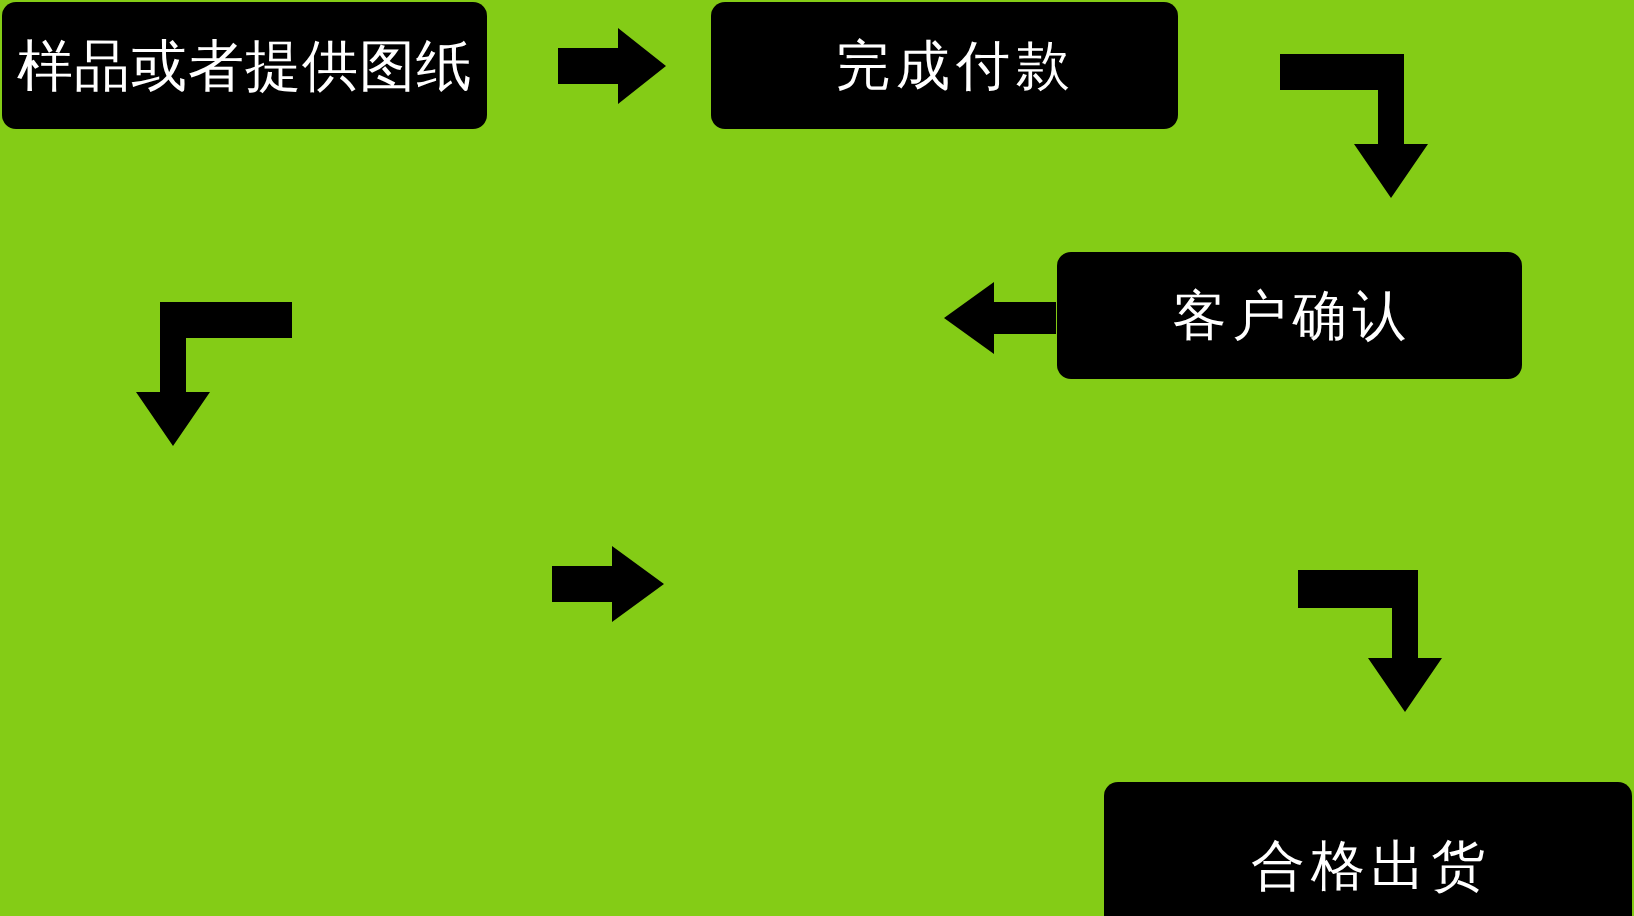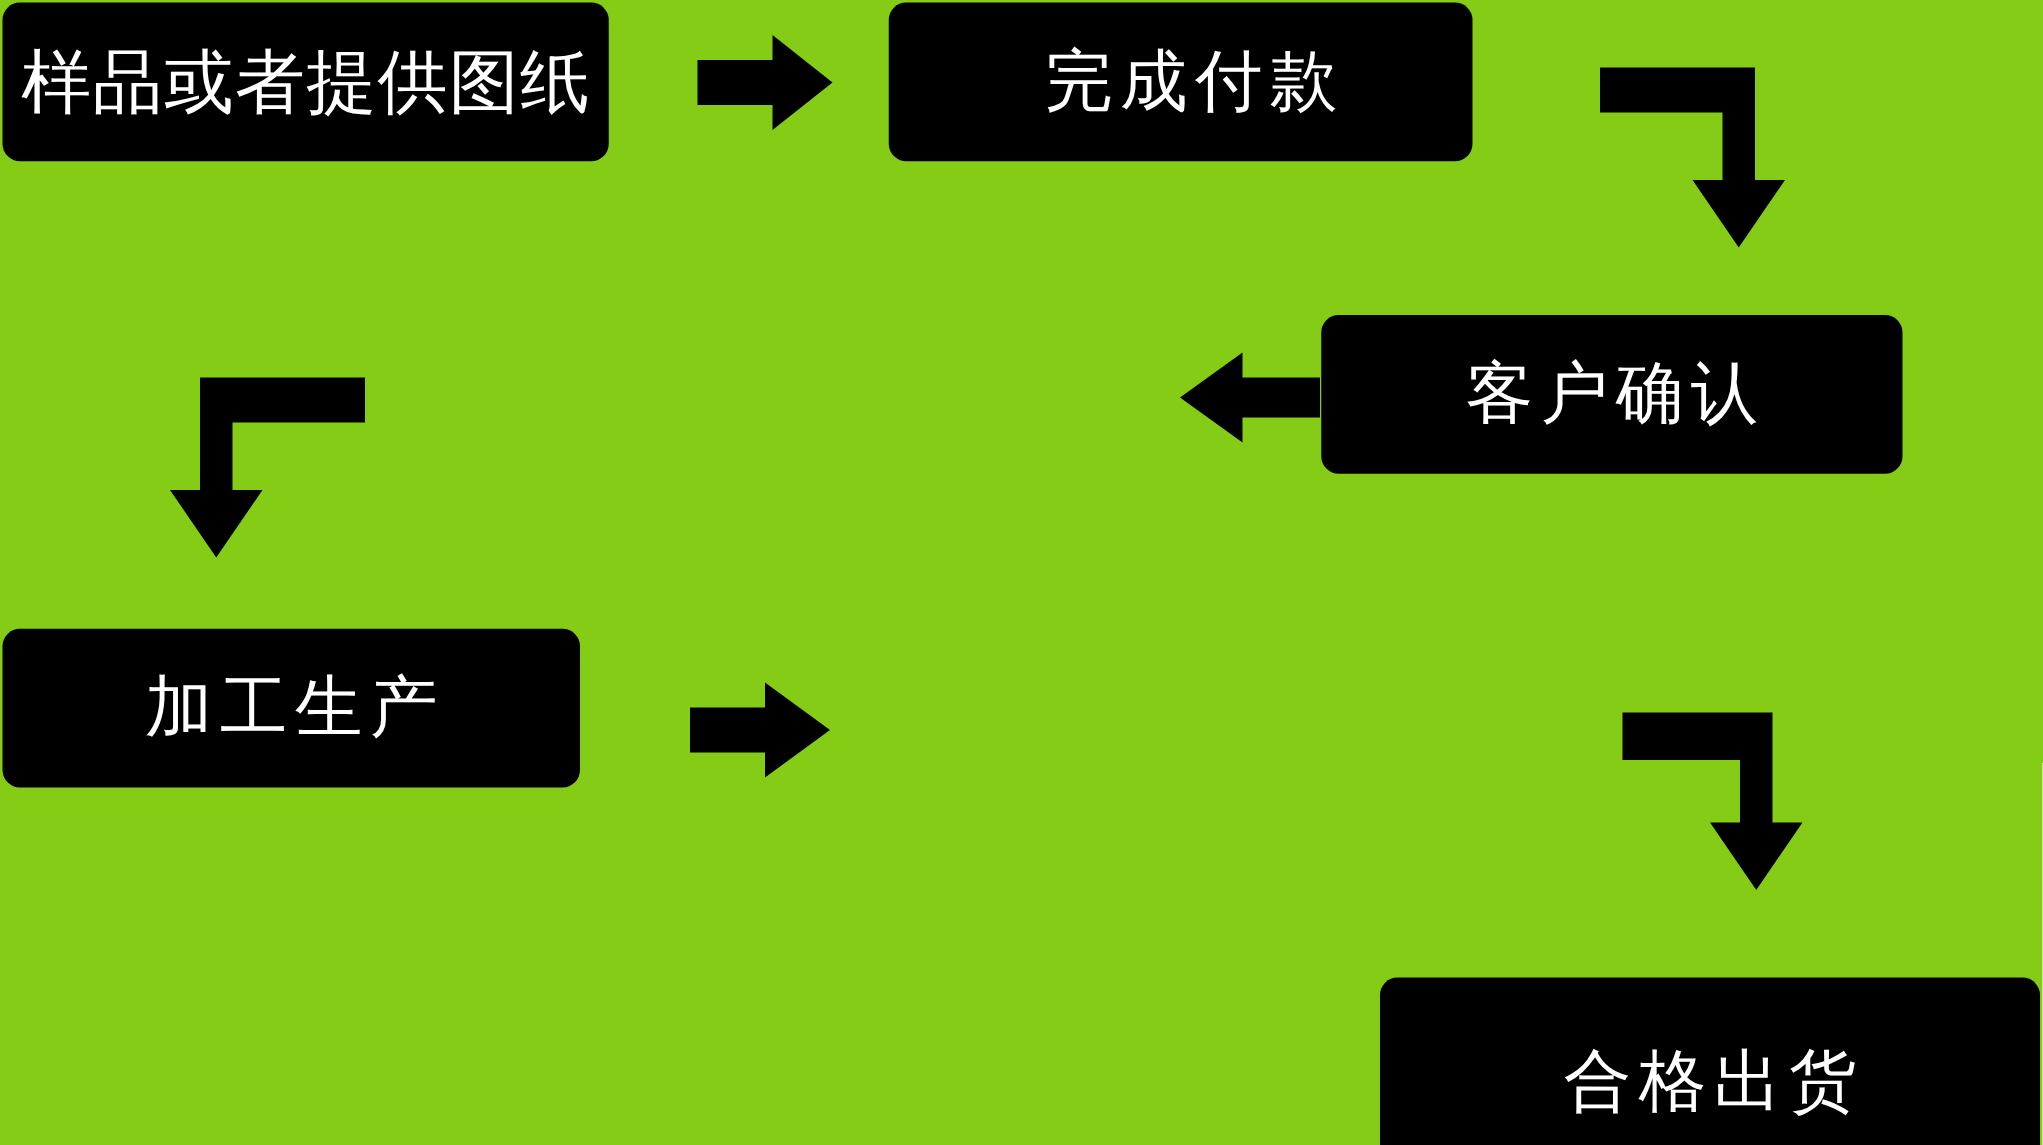--- a/index.html
+++ b/index.html
@@ -85,23 +85,20 @@
   <div class="node" style="left:1057px; top:252px; width:465px; height:127px;">
     <span class="node-label">客户确认</span>
   </div>
 
   <div class="connector" style="left:128px; top:288px; width:172px; height:164px;">
     <svg viewBox="0 0 172 164" preserveAspectRatio="none">
       <polygon points="164,14 164,50 58,50 58,104 82,104 45,158 8,104 32,104 32,14" fill="#000000"></polygon>
     </svg>
   </div>
 
-  <div class="node" style="left:2px; top:503px; width:462px; height:127px;">
-    <span class="node-label">加工生产</span>
-  </div>
 
   <div class="connector" style="left:546px; top:542px; width:124px; height:84px;">
     <svg viewBox="0 0 124 84" preserveAspectRatio="none">
       <polygon points="6,24 66,24 66,4 118,42 66,80 66,60 6,60" fill="#000000"></polygon>
     </svg>
   </div>
 
 
   <div class="connector" style="left:1290px; top:562px; width:170px; height:156px;">
     <svg viewBox="0 0 170 156" preserveAspectRatio="none">

